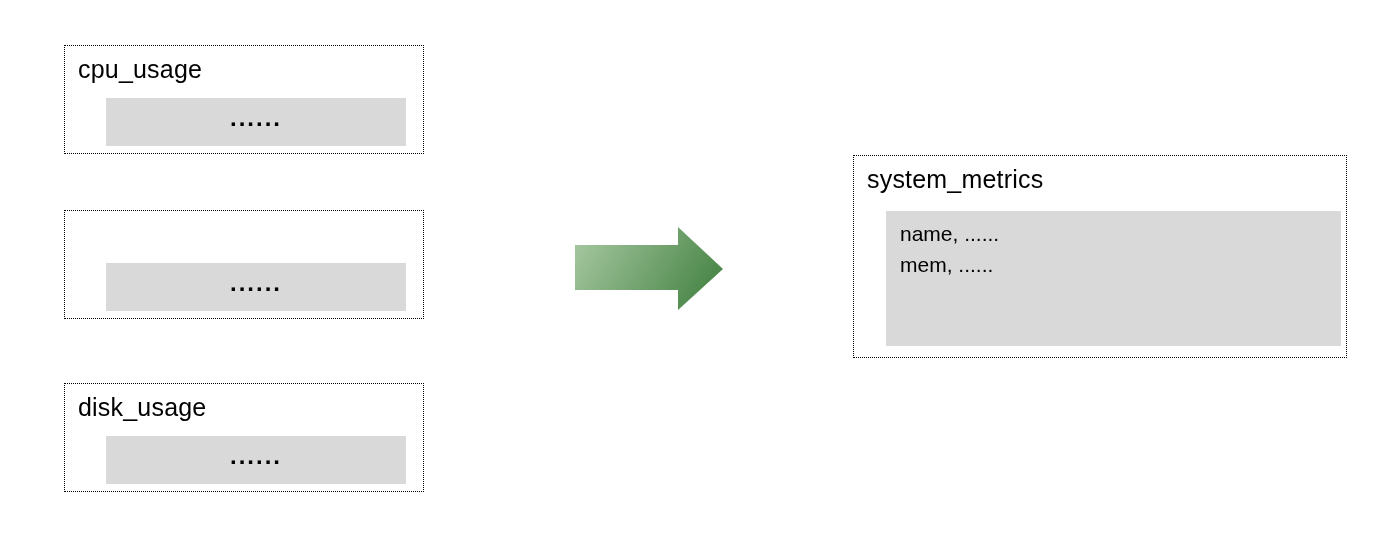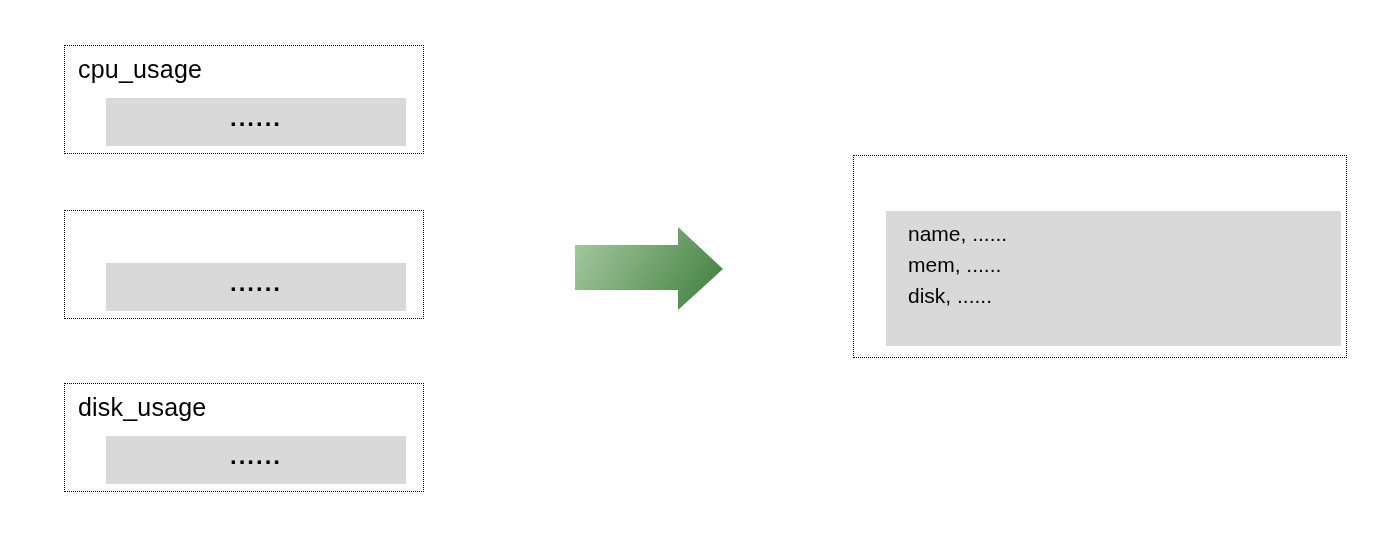--- a/index.html
+++ b/index.html
@@ -46,21 +46,21 @@
   .src-box .gray-bar { left: 41px; top: 52px; width: 300px; height: 48px; }
 
   
   .arrow-wrap { position: absolute; left: 575px; top: 227px; width: 148px; height: 83px; }
 
   
   #box-system { left: 853px; top: 155px; width: 494px; height: 203px; }
   #box-system .gray-bar {
     left: 32px; top: 55px; width: 455px; height: 135px;
     display: block;
-    padding: 7px 0 0 22px;
+    padding: 7px 0 0 14px;
   }
   .metric-row {
     font-size: 21px;
     line-height: 31px;
     white-space: nowrap;
   }
 </style>
 </head>
 <body>
 
@@ -92,20 +92,20 @@
         <linearGradient id="arrowGrad" x1="0%" y1="0%" x2="100%" y2="35%">
           <stop offset="0%" stop-color="#aacaa4"></stop>
           <stop offset="100%" stop-color="#4f8a4d"></stop>
         </linearGradient>
       </defs>
       <polygon points="0,18 103,18 103,0 148,42 103,83 103,63 0,63" fill="url(#arrowGrad)"></polygon>
     </svg>
   </div>
 
   <div class="dotted-box" id="box-system">
+    <div class="box-title">system_metrics</div>
     <div class="gray-bar">
       <div class="metric-row">name, ......</div>
       <div class="metric-row">mem, ......</div>
-      <div class="metric-row">disk, ......</div>
     </div>
   </div>
 
 </div>
 
 </body></html>

